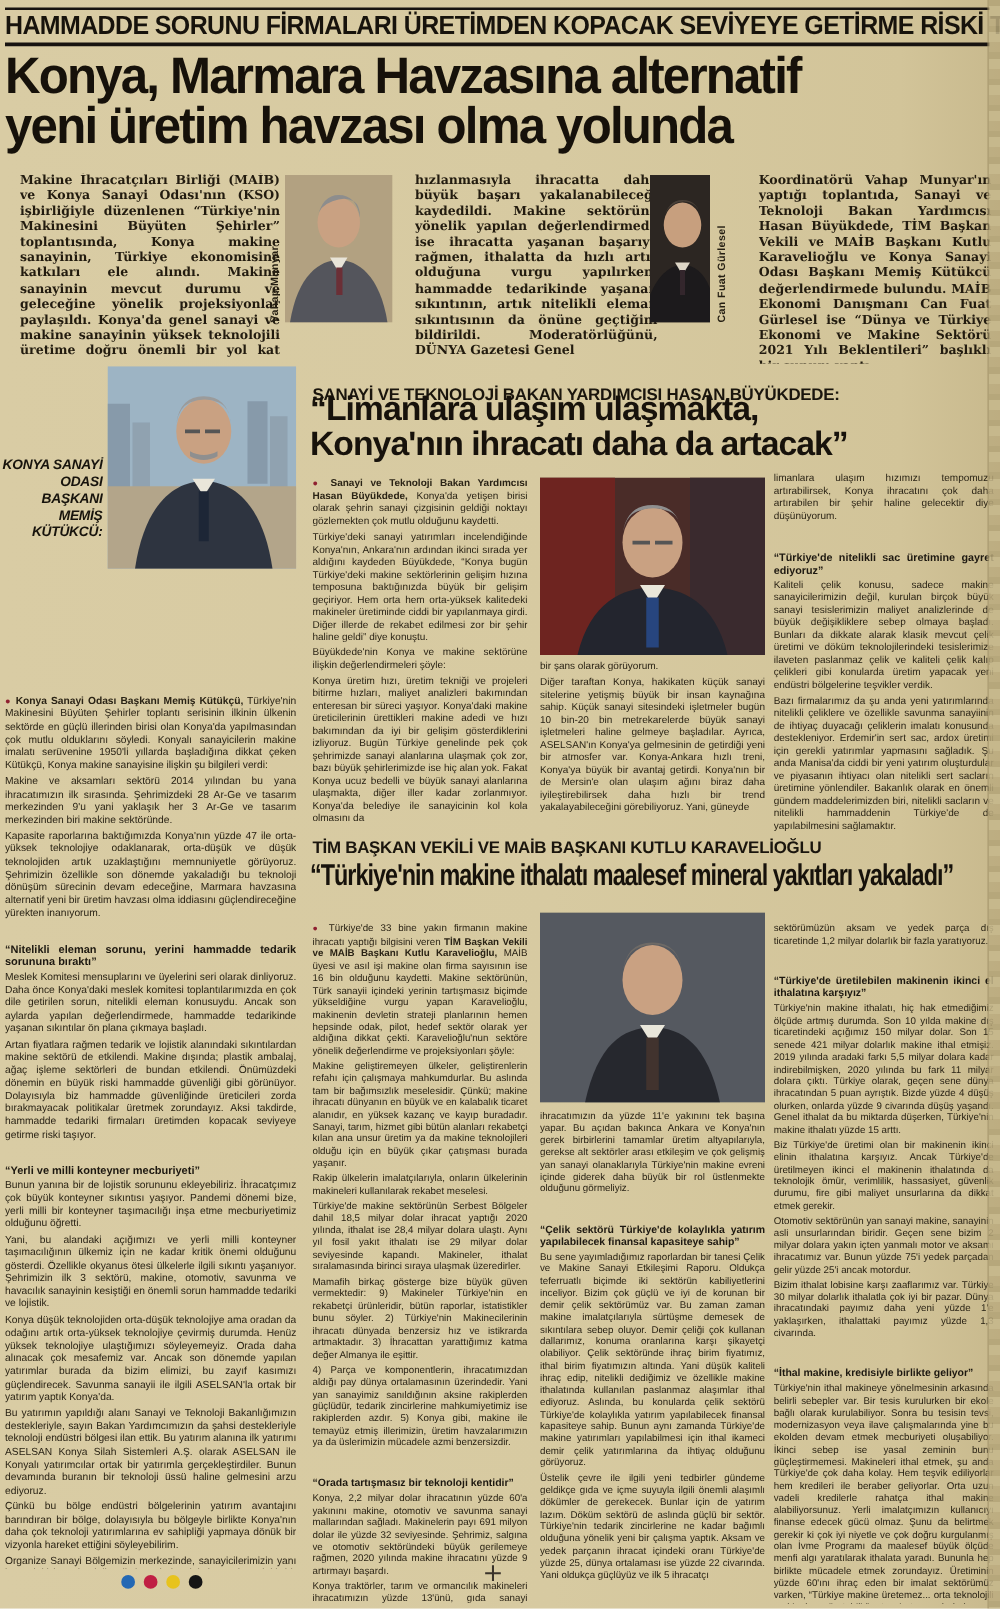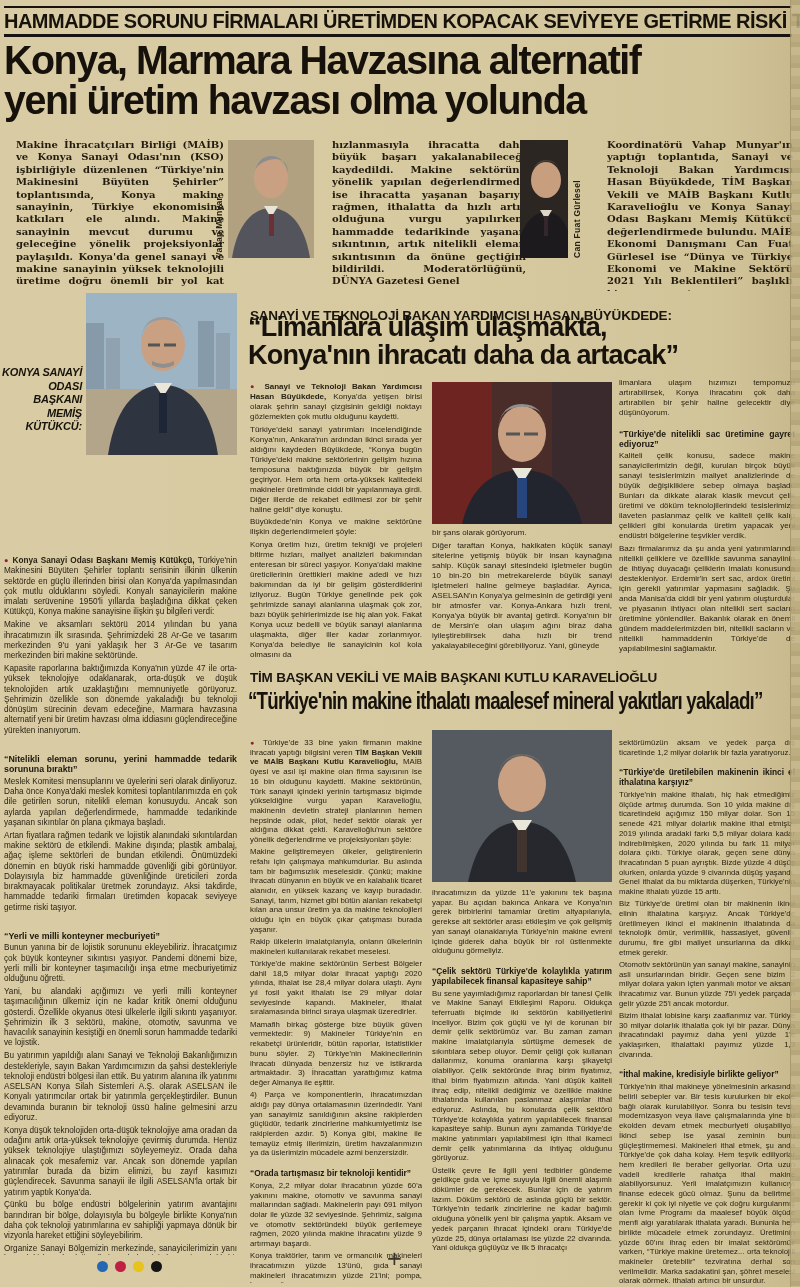--- a/index.html
+++ b/index.html
@@ -20,21 +20,21 @@
     transform:scaleX(0.96); transform-origin:left top; color:#16110a;
   }
   .lead-col {
     font-family:"DejaVu Serif", serif; font-weight:700;
     font-size:10px; line-height:12.4px; text-align:justify; color:#221b0f;
   }
   .sec-kicker { font-weight:700; font-size:13.5px; letter-spacing:-0.2px; color:#1a150d; white-space:nowrap; }
   .sec-headline { font-weight:700; letter-spacing:-0.8px; color:#17120b; }
   .col { text-align:justify; color:#2a2315; }
   .col p { margin:0 0 2.5px; }
-  .col .subhead { font-weight:700; margin:11px 0 2px; color:#1d1810; }
+  .col .subhead { font-weight:700; margin:23px 0 2px; color:#1d1810; }
   .colA { font-size:8px; line-height:10px; }
   .colA .subhead { font-size:8.6px; line-height:10px; }
   .colB { font-size:7.8px; line-height:9.7px; }
   .colB .subhead { font-size:8.4px; line-height:9.8px; }
   .bullet { color:#8f2030; font-size:0.9em; }
   .kut-label { font-weight:700; font-size:11px; line-height:13.5px; text-align:right; color:#17130c; letter-spacing:-0.2px;font-style:italic; }
   .kut-headline { font-weight:700; font-size:21px; line-height:26px; letter-spacing:-0.8px; color:#16110a; }
   .kut-body { font-size:8.2px; line-height:10.3px; text-align:justify; }
   .kut-body p { margin:0 0 2.5px; }
   .kut-body .subhead { font-weight:700; font-size:8.8px; margin:18px 0 2px; color:#1d1810; }
@@ -119,22 +119,22 @@
   <div class="abs kut-body" style="left:4px; top:556px; width:233px; height:699px; overflow:hidden;">
     <p><span class="bullet">●</span> <b>Konya Sanayi Odası Başkanı Memiş Kütükçü,</b> <span>Türkiye'nin Makinesini Büyüten Şehirler toplantı serisinin ilkinin ülkenin sektörde en güçlü illerinden birisi olan Konya'da yapılmasından çok mutlu olduklarını söyledi. Konyalı sanayicilerin makine imalatı serüvenine 1950'li yıllarda başladığına dikkat çeken Kütükçü, Konya makine sanayisine ilişkin şu bilgileri verdi:</span></p>
     <p>Makine ve aksamları sektörü 2014 yılından bu yana ihracatımızın ilk sırasında. Şehrimizdeki 28 Ar-Ge ve tasarım merkezinden 9'u yani yaklaşık her 3 Ar-Ge ve tasarım merkezinden biri makine sektöründe.</p>
     <p>Kapasite raporlarına baktığımızda Konya'nın yüzde 47 ile orta-yüksek teknolojiye odaklanarak, orta-düşük ve düşük teknolojiden artık uzaklaştığını memnuniyetle görüyoruz. Şehrimizin özellikle son dönemde yakaladığı bu teknoloji dönüşüm sürecinin devam edeceğine, Marmara havzasına alternatif yeni bir üretim havzası olma iddiasını güçlendireceğine yürekten inanıyorum.</p>
     <div class="subhead">“Nitelikli eleman sorunu, yerini hammadde tedarik sorununa bıraktı”</div>
     <p>Meslek Komitesi mensuplarını ve üyelerini seri olarak dinliyoruz. Daha önce Konya'daki meslek komitesi toplantılarımızda en çok dile getirilen sorun, nitelikli eleman konusuydu. Ancak son aylarda yapılan değerlendirmede, hammadde tedarikinde yaşanan sıkıntılar ön plana çıkmaya başladı.</p>
     <p>Artan fiyatlara rağmen tedarik ve lojistik alanındaki sıkıntılardan makine sektörü de etkilendi. Makine dışında; plastik ambalaj, ağaç işleme sektörleri de bundan etkilendi. Önümüzdeki dönemin en büyük riski hammadde güvenliği gibi görünüyor. Dolayısıyla biz hammadde güvenliğinde üreticileri zorda bırakmayacak politikalar üretmek zorundayız. Aksi takdirde, hammadde tedariki firmaları üretimden kopacak seviyeye getirme riski taşıyor.</p>
     <div class="subhead">“Yerli ve milli konteyner mecburiyeti”</div>
     <p>Bunun yanına bir de lojistik sorununu ekleyebiliriz. İhracatçımız çok büyük konteyner sıkıntısı yaşıyor. Pandemi dönemi bize, yerli milli bir konteyner taşımacılığı inşa etme mecburiyetimiz olduğunu öğretti.</p>
     <p>Yani, bu alandaki açığımızı ve yerli milli konteyner taşımacılığının ülkemiz için ne kadar kritik önemi olduğunu gösterdi. Özellikle okyanus ötesi ülkelerle ilgili sıkıntı yaşanıyor. Şehrimizin ilk 3 sektörü, makine, otomotiv, savunma ve havacılık sanayinin kesiştiği en önemli sorun hammadde tedariki ve lojistik.</p>
+    <p>Konya düşük teknolojiden orta-düşük teknolojiye ama oradan da odağını artık orta-yüksek teknolojiye çevirmiş durumda. Henüz yüksek teknolojiye ulaştığımızı söyleyemeyiz. Orada daha alınacak çok mesafemiz var. Ancak son dönemde yapılan yatırımlar burada da bizim elimizi, bu zayıf kasımızı güçlendirecek. Savunma sanayii ile ilgili ASELSAN'la ortak bir yatırım yaptık Konya'da.</p>
     <p>Bu yatırımın yapıldığı alanı Sanayi ve Teknoloji Bakanlığımızın destekleriyle, sayın Bakan Yardımcımızın da şahsi destekleriyle teknoloji endüstri bölgesi ilan ettik. Bu yatırım alanına ilk yatırımı ASELSAN Konya Silah Sistemleri A.Ş. olarak ASELSAN ile Konyalı yatırımcılar ortak bir yatırımla gerçekleştirdiler. Bunun devamında buranın bir teknoloji üssü haline gelmesini arzu ediyoruz.</p>
-    <p>Konya düşük teknolojiden orta-düşük teknolojiye ama oradan da odağını artık orta-yüksek teknolojiye çevirmiş durumda. Henüz yüksek teknolojiye ulaştığımızı söyleyemeyiz. Orada daha alınacak çok mesafemiz var. Ancak son dönemde yapılan yatırımlar burada da bizim elimizi, bu zayıf kasımızı güçlendirecek. Savunma sanayii ile ilgili ASELSAN'la ortak bir yatırım yaptık Konya'da.</p>
     <p>Çünkü bu bölge endüstri bölgelerinin yatırım avantajını barındıran bir bölge, dolayısıyla bu bölgeyle birlikte Konya'nın daha çok teknoloji yatırımlarına ev sahipliği yapmaya dönük bir vizyonla hareket ettiğini söyleyebilirim.</p>
     <p>Organize Sanayi Bölgemizin merkezinde, sanayicilerimizin yanı başındaki bu teknoloji geliştirme bölgesini de üretim odaklı bir teknoloji geliştirme bölgesi olarak kurguladık. Burada küçük kuluçka merkezleri, atölyecikler yaptık. Sanayicilerimiz burada hem AR-GE'lerini hem prototip üretimlerini yapabiliyorlar.</p>
   </div>
 
   <div class="abs sec-kicker" style="left:250px; top:308px;">SANAYİ VE TEKNOLOJİ BAKAN YARDIMCISI HASAN BÜYÜKDEDE:</div>
   <div class="abs sec-headline" style="left:248px; top:313px; width:552px; font-size:27px; line-height:28px;">
     <div>“Limanlara ulaşım ulaşmakta,</div>
     <div>Konya'nın ihracatı daha da artacak”</div>
   </div>
 

